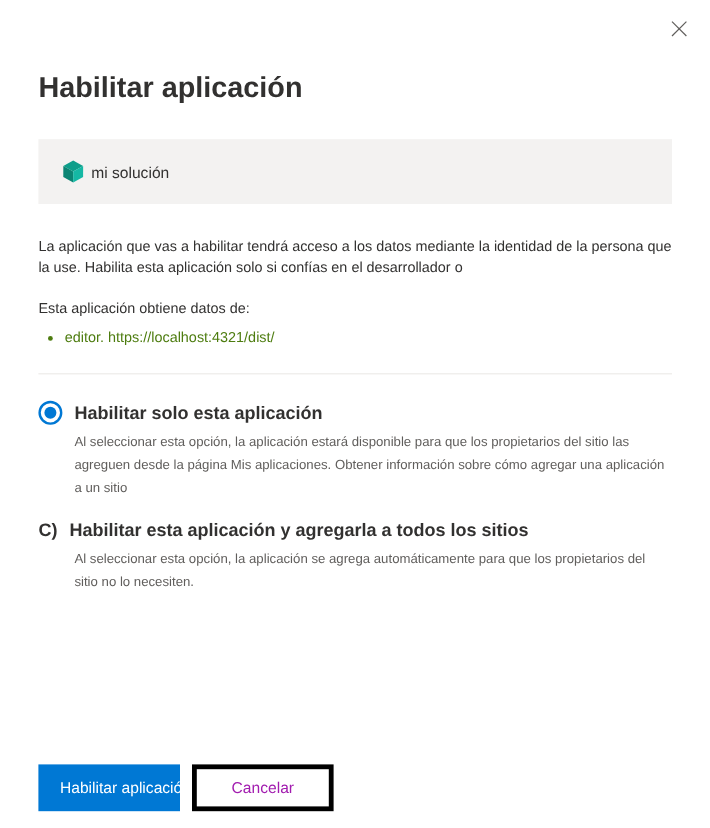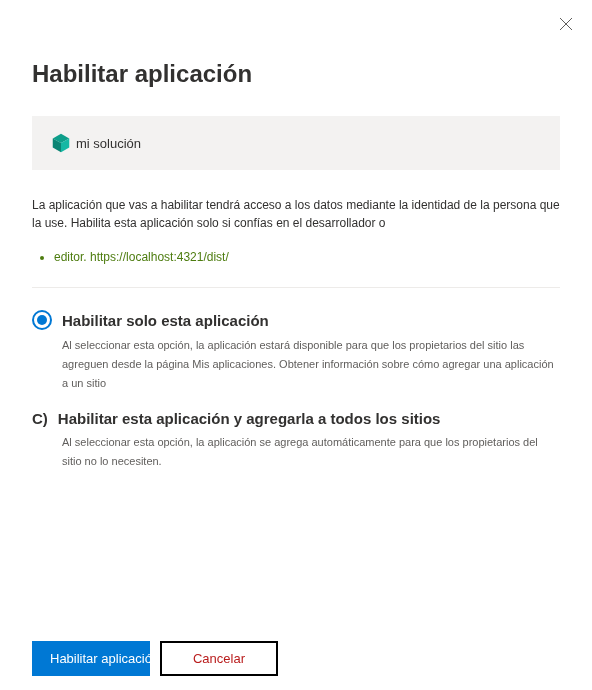--- a/index.html
+++ b/index.html
@@ -145,22 +145,22 @@
     .btn-primary {
       background: #0078d4;
       color: #ffffff;
       width: 118px;
       text-align: center;
       overflow: hidden;
       white-space: nowrap;
     }
     .btn-secondary {
       background: #ffffff;
-      color: #b91c1c;
-      border: 2px solid #000000;
+      color: #a21caf;
+      border: 4px solid #000000;
       width: 118px;
       text-align: center;
     }
   </style>
 </head>
 <body>
 
 <div class="close-btn">
   <svg viewBox="0 0 14 14">
     <line x1="1" y1="1" x2="13" y2="13" stroke="#605e5c" stroke-width="1"></line>
@@ -176,20 +176,21 @@
       <svg viewBox="0 0 24 24" width="22" height="22">
         <polygon points="12,2 21,7 12,12 3,7" fill="#0d9e8a"></polygon>
         <polygon points="3,7 12,12 12,22 3,17" fill="#0b8574"></polygon>
         <polygon points="21,7 12,12 12,22 21,17" fill="#15b8a4"></polygon>
       </svg>
     </span>
     <span class="app-name">mi solución</span>
   </div>
 
   <p class="body-text">La aplicación que vas a habilitar tendrá acceso a los datos mediante la identidad de la persona que la use. Habilita esta aplicación solo si confías en el desarrollador o</p>
+  <p class="body-text" style="margin-bottom:6px">Esta aplicación obtiene datos de:</p>
   <ul class="data-list">
     <li>editor. https://localhost:4321/dist/</li>
   </ul>
 
   <hr class="divider">
 
 
   <div class="option-group">
     <div class="option-header">
       <span class="radio-outer">

